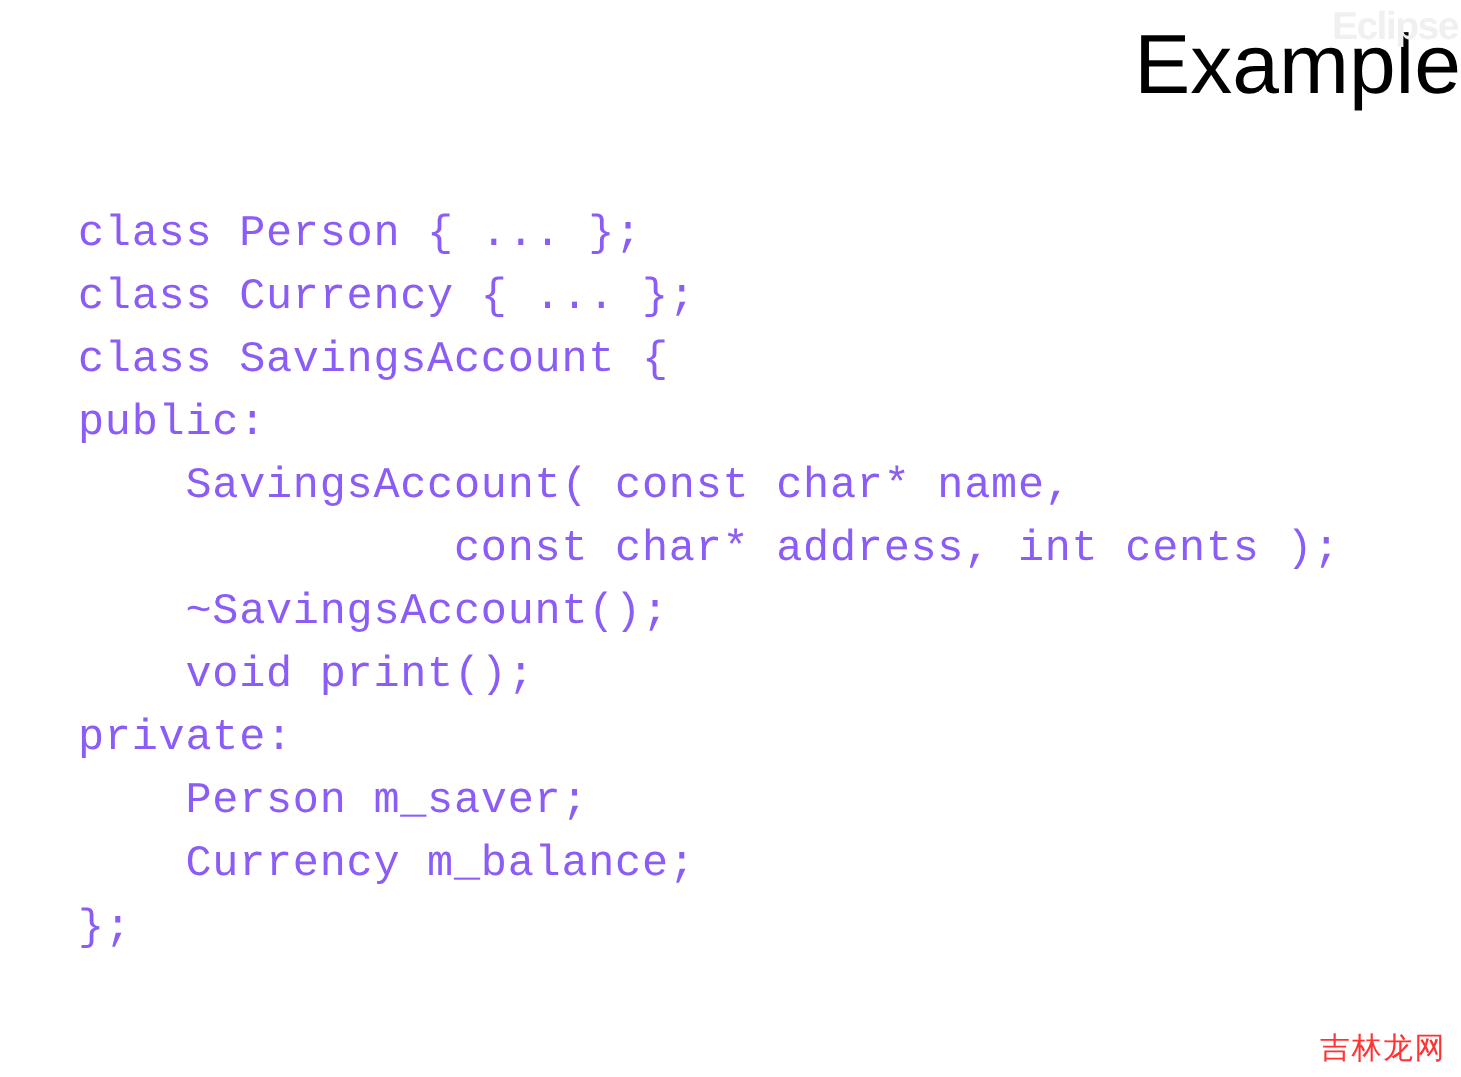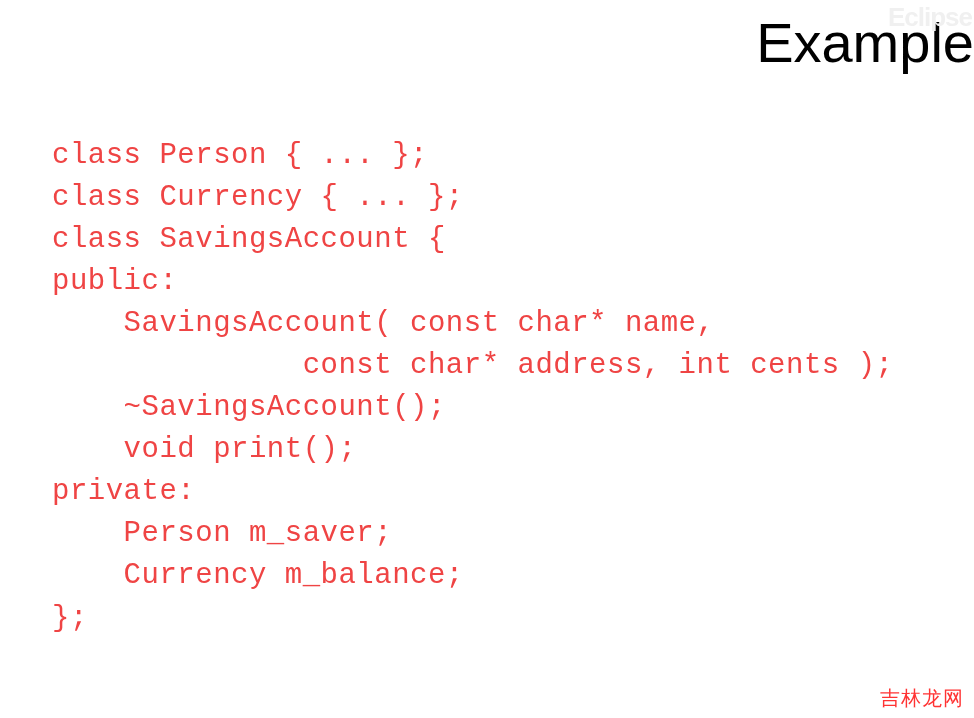--- a/index.html
+++ b/index.html
@@ -25,21 +25,21 @@
       font-weight: 400;
       text-align: right;
       color: #000;
       margin-bottom: 60px;
       letter-spacing: 0px;
     }
     .code-block {
       font-family: "Courier New", Courier, monospace;
       font-size: 29px;
       line-height: 1.45;
-      color: #ef4444;
+      color: #8b5cf6;
       white-space: pre;
       padding-left: 52px;
       letter-spacing: 0.5px;
     }
     .watermark-top {
       position: absolute;
       top: 2px;
       right: 2px;
       color: #f0f0f0;
       font-size: 26px;

